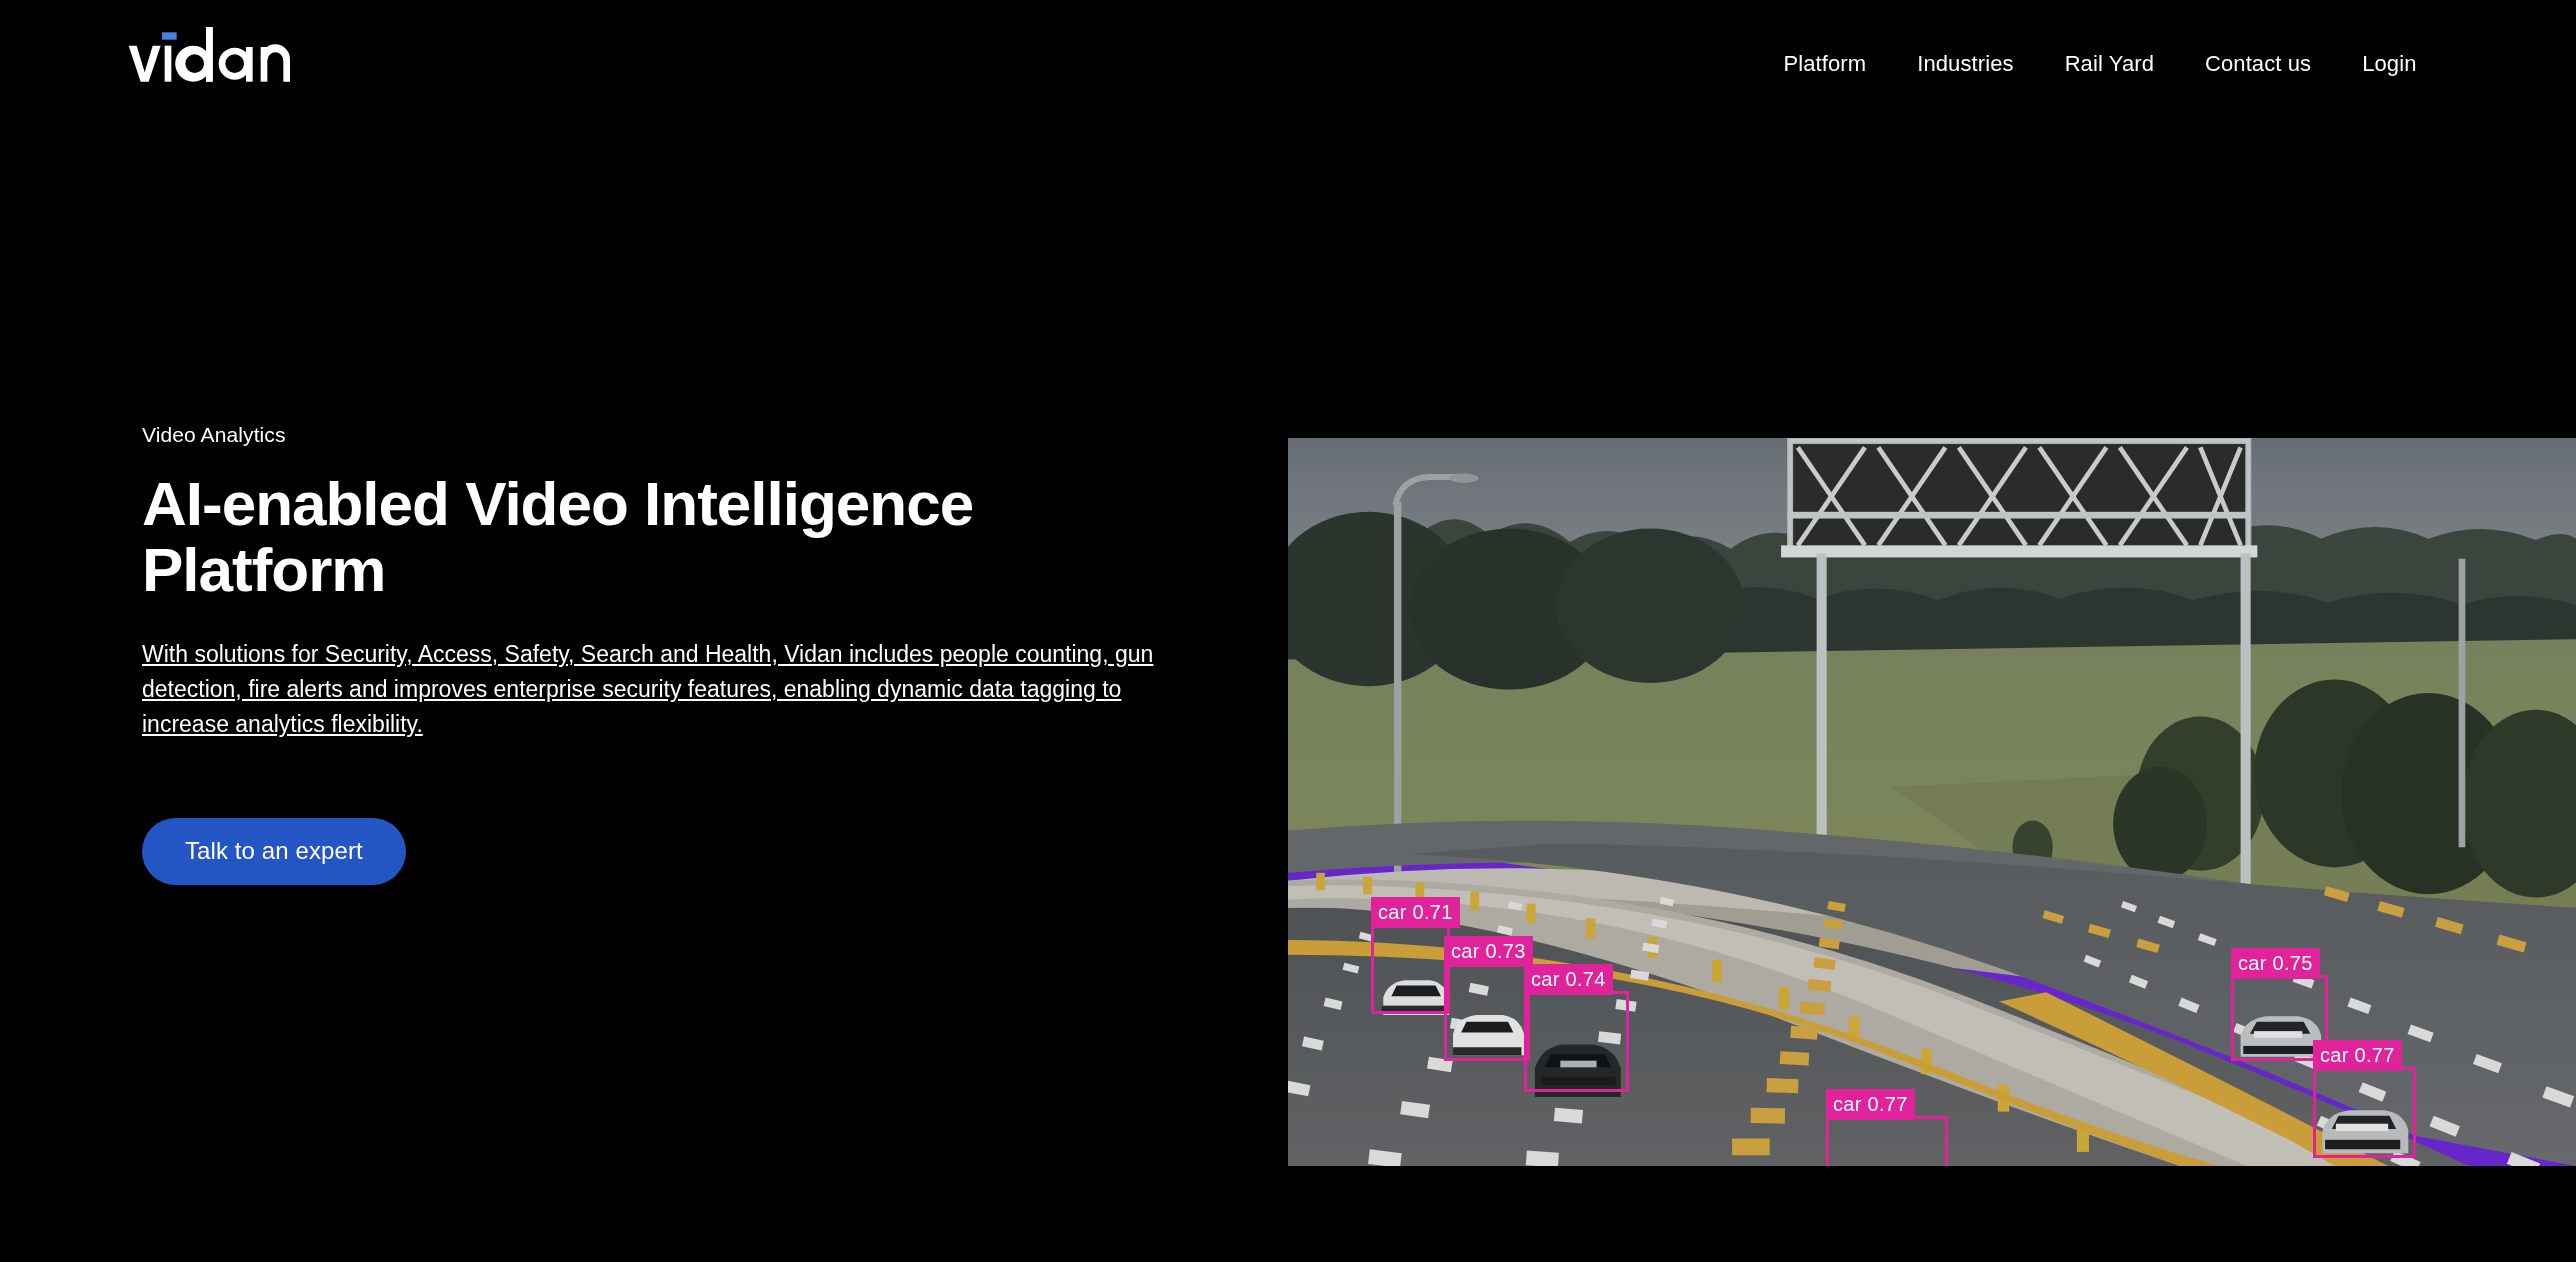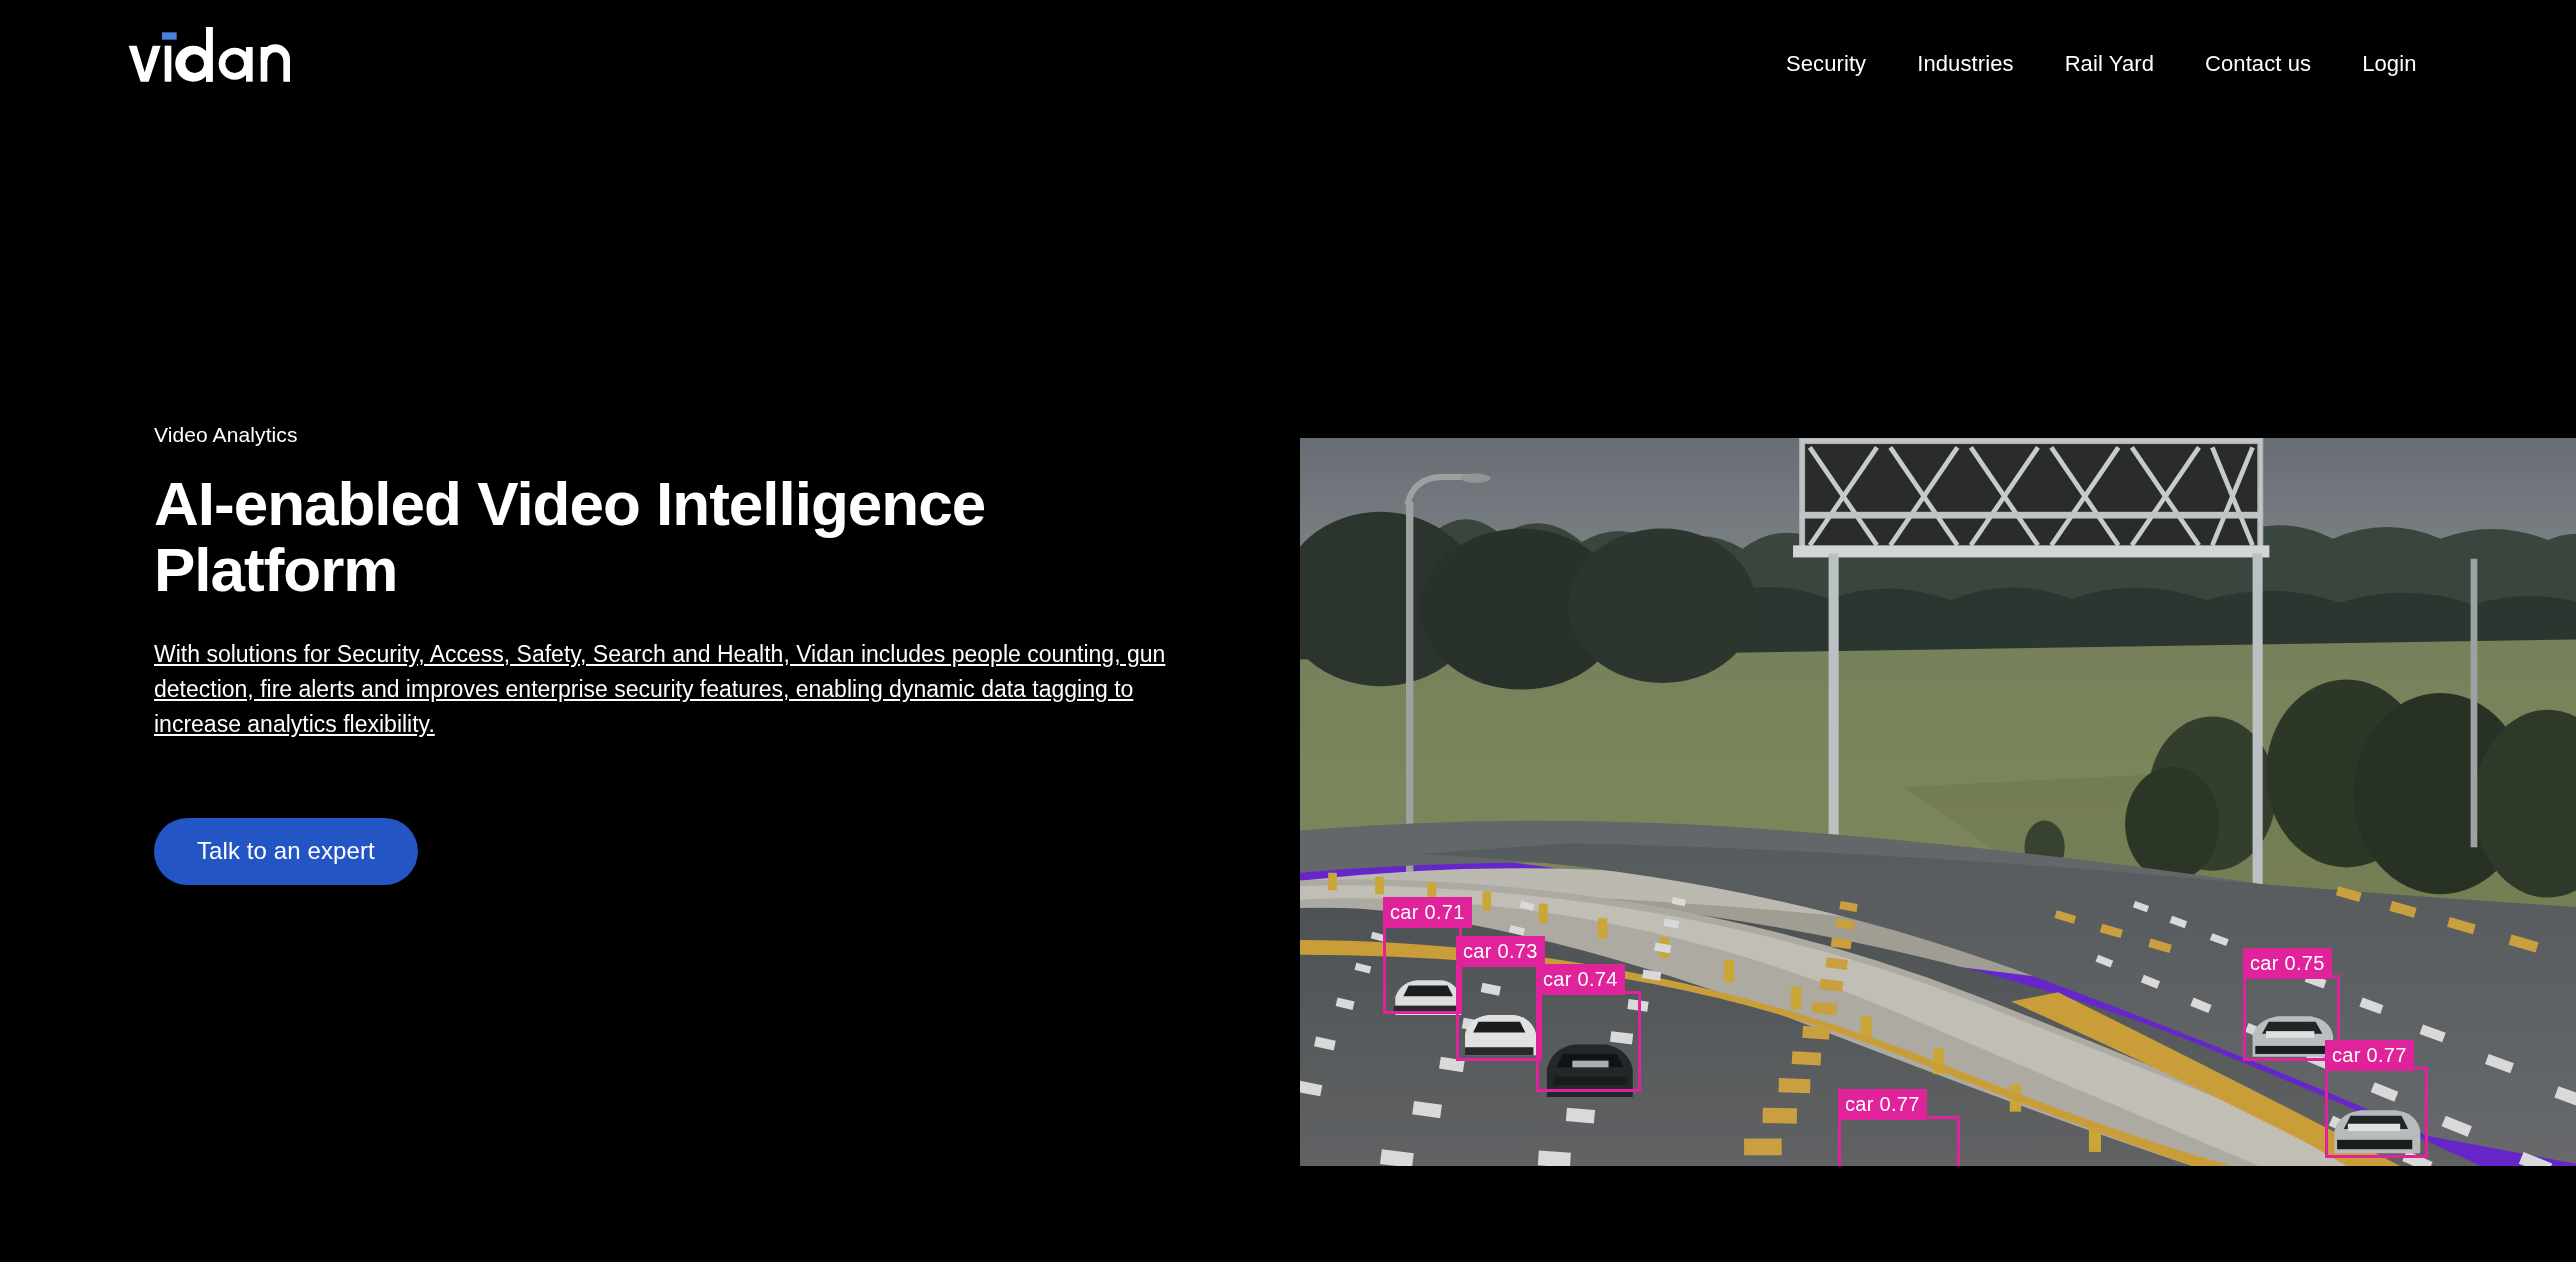--- a/index.html
+++ b/index.html
@@ -56,21 +56,21 @@
     text-decoration: none;
     white-space: nowrap;
     padding: 6.7px 25.5px;
     line-height: 1;
     display: inline-block;
   }
 
   
   .hero {
     position: absolute;
-    top: 127px; left: 12px;
+    top: 127px; left: 0;
     width: 2292px;
     height: 1135px;
   }
 
   .hero-copy {
     position: absolute;
     left: 142px;
     top: 295px;
     width: 1073px;
   }
@@ -176,21 +176,21 @@
       <circle cx="161" cy="55" r="19" fill="none" stroke="#ffffff" stroke-width="10"></circle>
       <rect x="178" y="30" width="10" height="52" fill="#ffffff"></rect>
 
       <rect x="200" y="30" width="10" height="52" fill="#ffffff"></rect>
       <path d="M200 48 A22 22 0 0 1 244 48 L244 82 L234 82 L234 50
                A12 12 0 0 0 210 50 Z" fill="#ffffff"></path>
     </svg>
   </a>
 
   <nav class="main-nav">
-    <a class="nav-link" href="#">Security</a>
+    <a class="nav-link" href="#">Platform</a>
     <a class="nav-link" href="#">Industries</a>
     <a class="nav-link" href="#">Rail Yard</a>
     <a class="nav-link" href="#">Contact us</a>
     <a class="nav-link" href="#">Login</a>
   </nav>
 
 </header>
 
 <section class="hero">
 

